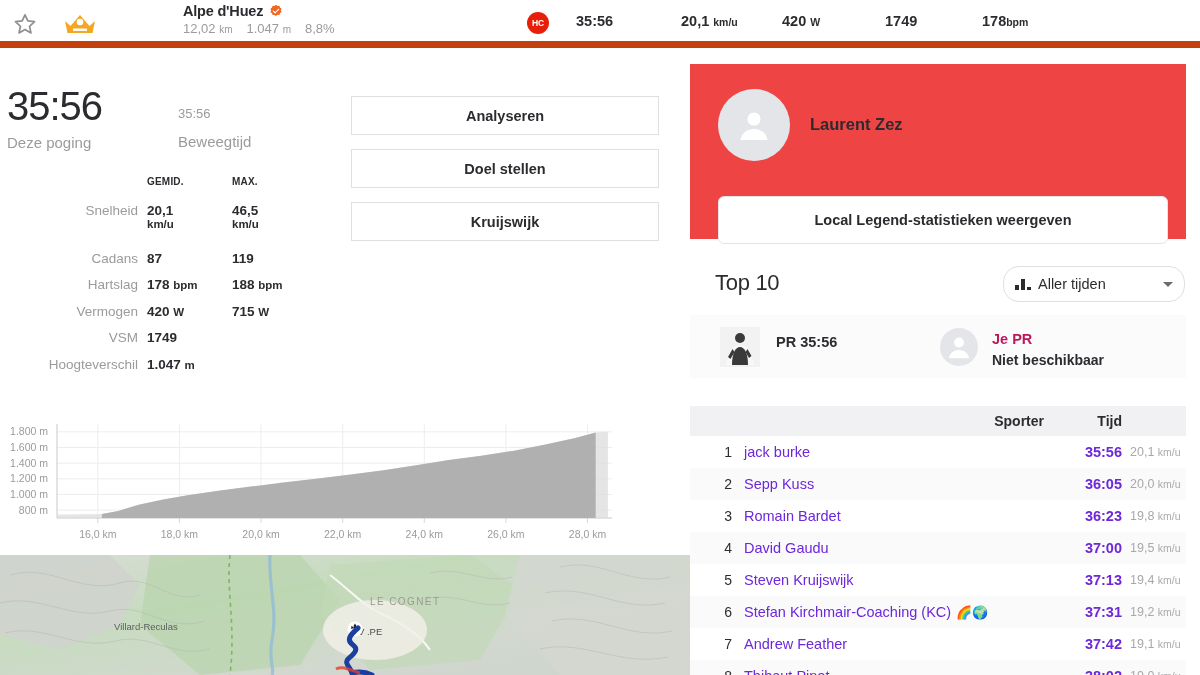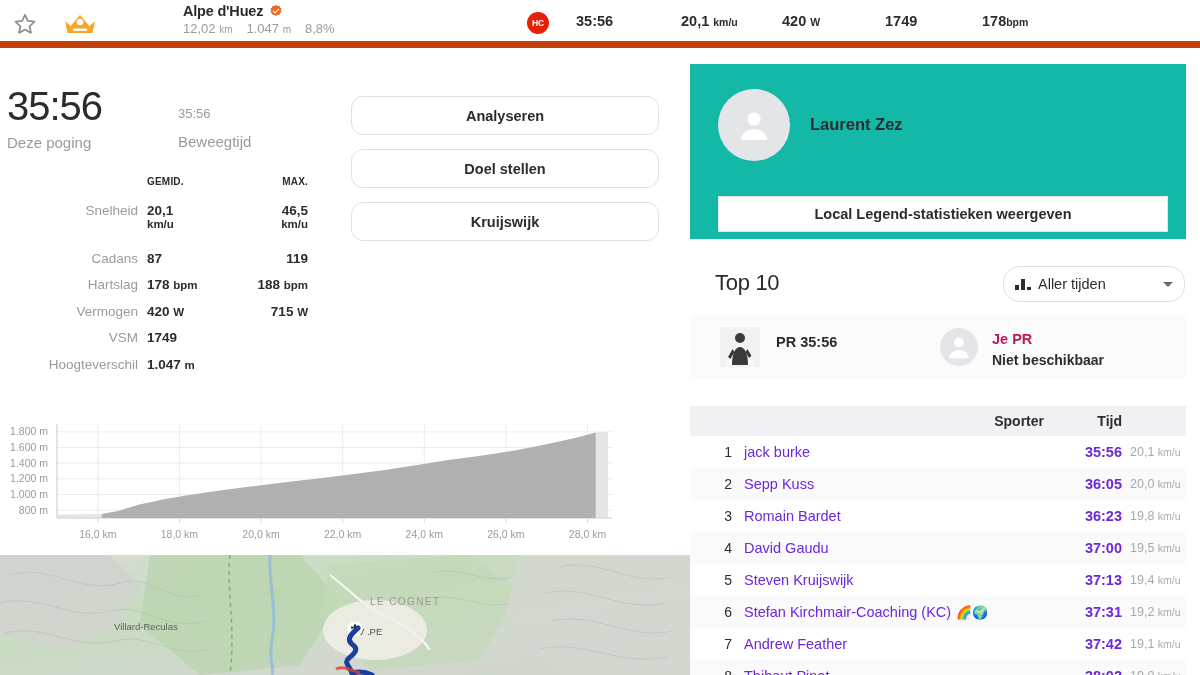--- a/index.html
+++ b/index.html
@@ -52,57 +52,57 @@
   .big-time-label { position: absolute; left: 7px; top: 86px; font-size: 15px; color: #9a9b9d; }
   .mv-time { position: absolute; left: 178px; top: 58px; font-size: 13px; color: #9a9b9d; }
   .mv-label { position: absolute; left: 178px; top: 85px; font-size: 15px; color: #9a9b9d; }
 
   .stats-table { position: absolute; left: 0; top: 128px; width: 320px; }
   .stats-table table { border-collapse: collapse; width: 100%; }
   .stats-table th, .stats-table td { padding: 0; font-size: 13.5px; }
   .st-head th { padding-bottom: 6px; font-weight: bold; color: #2c2c30; font-size: 10px; letter-spacing: 0.2px; }
   .st-label { width: 147px; text-align: right; color: #9a9b9d; font-weight: normal; padding-right: 9px !important; vertical-align: top; }
   .st-avg { width: 85px; text-align: left; font-weight: bold; color: #2c2c30; vertical-align: top; }
-  .st-max { width: 88px; text-align: right; font-weight: bold; color: #2c2c30; vertical-align: top; padding-right: 12px !important; }
+  .st-max { width: 88px; text-align: left; font-weight: bold; color: #2c2c30; vertical-align: top; padding-right: 12px !important; }
   .stats-table tr { height: 26.5px; }
   .stats-table tr.tall { height: 48px; }
   .unitline { display: block; }
   .st-u { font-size: 11.5px; }
 
   
   .actions { position: absolute; left: 351px; top: 48px; width: 308px; }
   .btn {
     display: block; width: 308px; height: 39px; margin-bottom: 14px;
-    border: 1px solid #dfe0e1; border-radius: 12px; background: #fff;
+    border: 1px solid #dfe0e1; border-radius: 0; background: #fff;
     font-family: "Liberation Sans", sans-serif;
     font-size: 14.5px; font-weight: bold; color: #2c2c30;
     cursor: pointer;
   }
 
   
   .chart { position: absolute; left: 0; top: 370px; width: 620px; height: 130px; }
   .chart svg { display: block; }
 
   
   .map { position: absolute; left: 0; top: 507px; width: 690px; height: 120px; overflow: hidden; background: #cfe3cc; }
   .map svg { display: block; }
 
   
   .right { position: absolute; left: 690px; top: 48px; width: 510px; height: 627px; background: #fff; }
 
-  .ll-panel { position: absolute; left: 0; top: 16px; width: 496px; height: 175px; background: #14b8a6; }
+  .ll-panel { position: absolute; left: 0; top: 16px; width: 496px; height: 175px; background: #ef4444; }
   .ll-avatar {
     position: absolute; left: 28px; top: 25px; width: 72px; height: 72px; border-radius: 50%;
     background: #e4e5e9; display: flex; align-items: center; justify-content: center;
   }
   .ll-name { position: absolute; left: 120px; top: 51px; font-size: 16.5px; font-weight: bold; color: #2c2c30; }
   .ll-sub { position: absolute; left: 120px; top: 82px; font-size: 15px; color: #2c2c30; }
   .ll-btn {
-    position: absolute; left: 28px; top: 132px; width: 450px; height: 36px;
-    border: 1px solid #e3e4e6; border-radius: 0; background: #fff;
+    position: absolute; left: 28px; top: 132px; width: 450px; height: 48px;
+    border: 1px solid #e3e4e6; border-radius: 6px; background: #fff;
     font-family: "Liberation Sans", sans-serif;
     font-size: 14.5px; font-weight: bold; color: #2c2c30; cursor: pointer;
   }
 
   .top10-title { position: absolute; left: 25px; top: 222px; font-size: 22px; color: #2c2c30; letter-spacing: -0.3px; }
   .filter-btn {
     position: absolute; left: 313px; top: 218px; width: 182px; height: 36px;
     border: 1px solid #dfe0e1; border-radius: 16px; background: #fff;
     display: flex; align-items: center; cursor: pointer; padding: 0 11px;
   }

